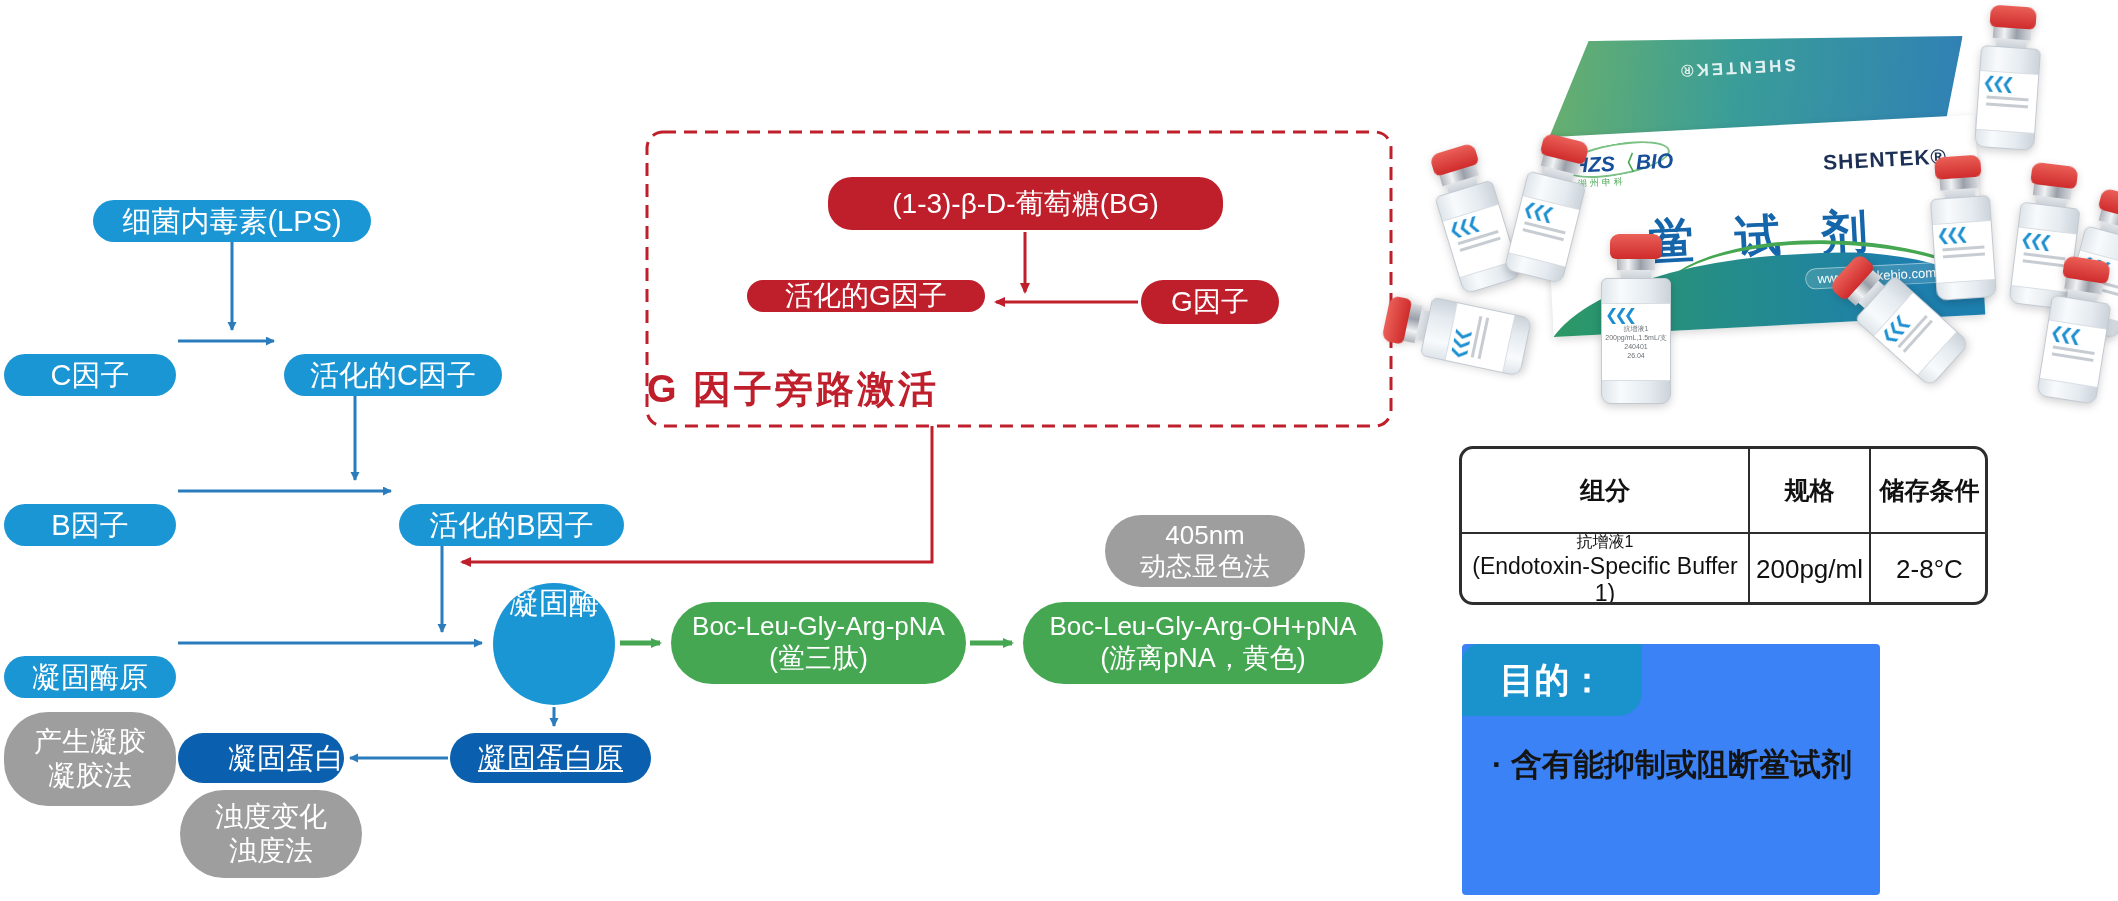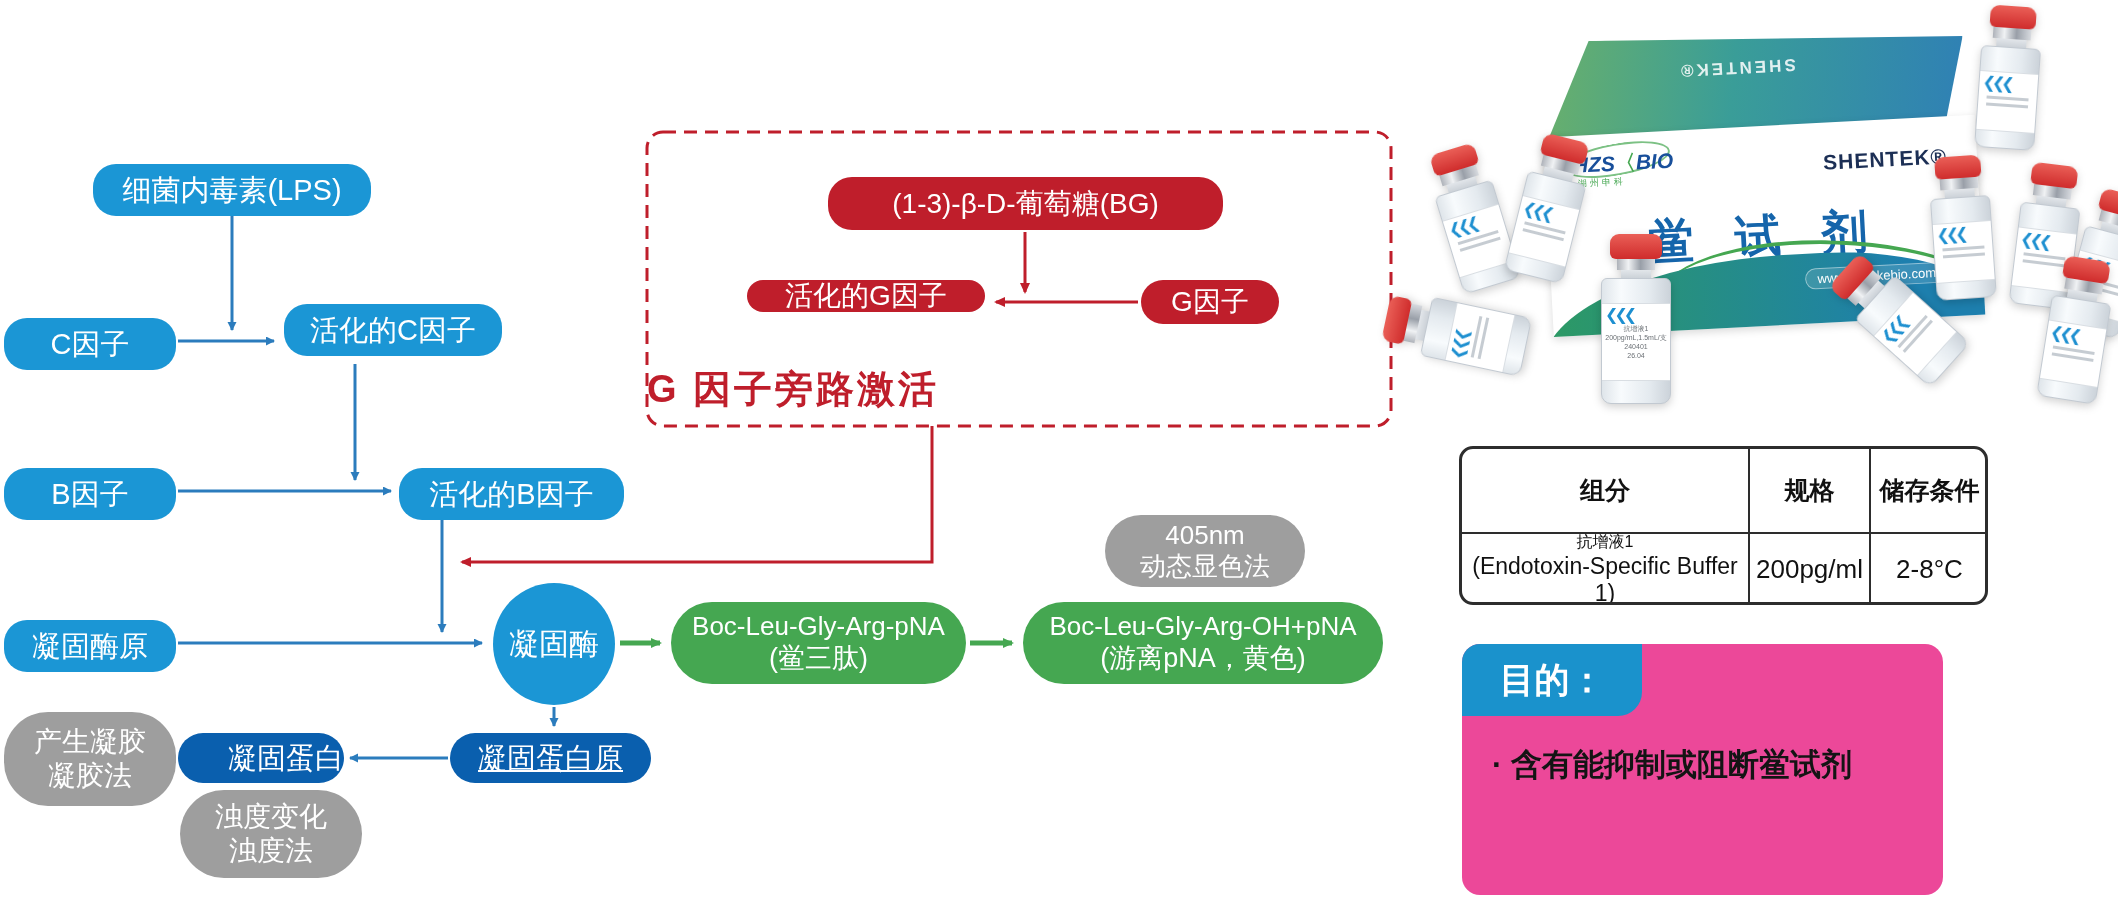--- a/index.html
+++ b/index.html
@@ -6,28 +6,28 @@
   html,body { background:#ffffff; }
   body { font-family:"Liberation Sans","DejaVu Sans",sans-serif; }
   .canvas { position:relative; width:2118px; height:901px; background:#ffffff; overflow:hidden; }
 
   
   svg.connectors { position:absolute; left:0; top:0; width:2118px; height:901px; z-index:1; }
 
   
   .pill { position:absolute; display:flex; flex-direction:column; align-items:center; justify-content:center;
           color:#fff; text-align:center; z-index:2; line-height:1.2; }
-  .pill.blue   { background:#1b96d5; border-radius:23px; height:52px; font-size:29px; }
+  .pill.blue   { background:#1b96d5; border-radius:23px; height:42px; font-size:29px;margin-top:36px; }
   .pill.dkblue { background:#0a5fae; border-radius:26px; height:50px; font-size:29px; }
   .pill.gray   { background:#9e9e9e; border-radius:44px; font-size:28px; }
   .pill.green  { background:#45a751; border-radius:41px; height:82px; font-size:26px; }
   .pill.red    { background:#bf1e2b; border-radius:24px; font-size:28px; }
   .pill .l2 { font-size:27px; }
   .circle { position:absolute; background:#1b96d5; border-radius:50%; color:#fff; display:flex;
-            align-items:center; justify-content:center; font-size:30px; z-index:2; }
+            align-items:flex-start; justify-content:center; font-size:30px; z-index:2; }
 
   .glabel { position:absolute; left:647px; top:364px; width:744px; 
             color:#bf1e2b; font-size:38px; font-weight:700; letter-spacing:3px; z-index:2; }
 
   
   .photo { position:absolute; left:1430px; top:6px; width:688px; height:424px; z-index:2; }
   .box   { position:absolute; left:116px; top:26px; width:432px; height:300px; transform:rotate(-3deg); }
   .lid   { position:absolute; left:4px; top:0; width:420px; height:98px;
            background:linear-gradient(98deg,#6ab06b,#3a9d98 45%,#2f80b5);
            clip-path:polygon(0 100%,11% 0,100% 15%,95% 100%); }
@@ -79,22 +79,22 @@
                 display:grid; grid-template-columns:286px 121px 119px; grid-template-rows:83px 73px;
                 color:#111; }
   .cell { display:flex; flex-direction:column; align-items:center; justify-content:center; text-align:center; }
   .cell.h { font-weight:700; font-size:25px; }
   .cell.bl { border-left:2px solid #2d2d2d; }
   .cell.bt { border-top:2px solid #2d2d2d; }
   .cell .en { font-size:23px; }
   .cell.val { font-size:26px; }
 
   
-  .purpose { position:absolute; left:1462px; top:644px; width:481px; height:251px;
-             background:#ec4899; border-radius:18px; z-index:2; }
+  .purpose { position:absolute; left:1462px; top:644px; width:418px; height:251px;
+             background:#3b82f6; border-radius:4px; z-index:2; }
   .purpose .tab { position:absolute; left:0; top:0; width:180px; height:72px; background:#1a92cc;
                   border-radius:18px 0 24px 0; color:#fff; font-size:35px; font-weight:700;
                   display:flex; align-items:center; justify-content:center; }
   .purpose .p1 { position:absolute; left:30px; top:100px; font-size:31px; font-weight:600; color:#141414; }
   .purpose .p2 { position:absolute; left:62px; top:164px; font-size:31px; font-weight:600; color:#141414; }
 </style>
 </head>
 <body>
 
 <div class="canvas">
@@ -136,21 +136,21 @@
       <path d="M932,426 V562 H462" marker-end="url(#ar)"></path>
     </g>
   </svg>
 
   <div class="pill blue" style="left:93px;  top:164px; width:278px;">
     <span>细菌内毒素(LPS)</span>
     </div>
   <div class="pill blue" style="left:4px;   top:318px; width:172px;">
     <span>C因子</span>
     </div>
-  <div class="pill blue" style="left:284px; top:304px; width:218px;">
+  <div class="pill blue" style="left:284px; top:318px; width:218px;">
     <span>活化的C因子</span>
     </div>
   <div class="pill blue" style="left:4px;   top:468px; width:172px;">
     <span>B因子</span>
     </div>
   <div class="pill blue" style="left:399px; top:468px; width:225px;">
     <span>活化的B因子</span>
     </div>
   <div class="pill blue" style="left:4px;   top:620px; width:172px;">
     <span>凝固酶原</span>

